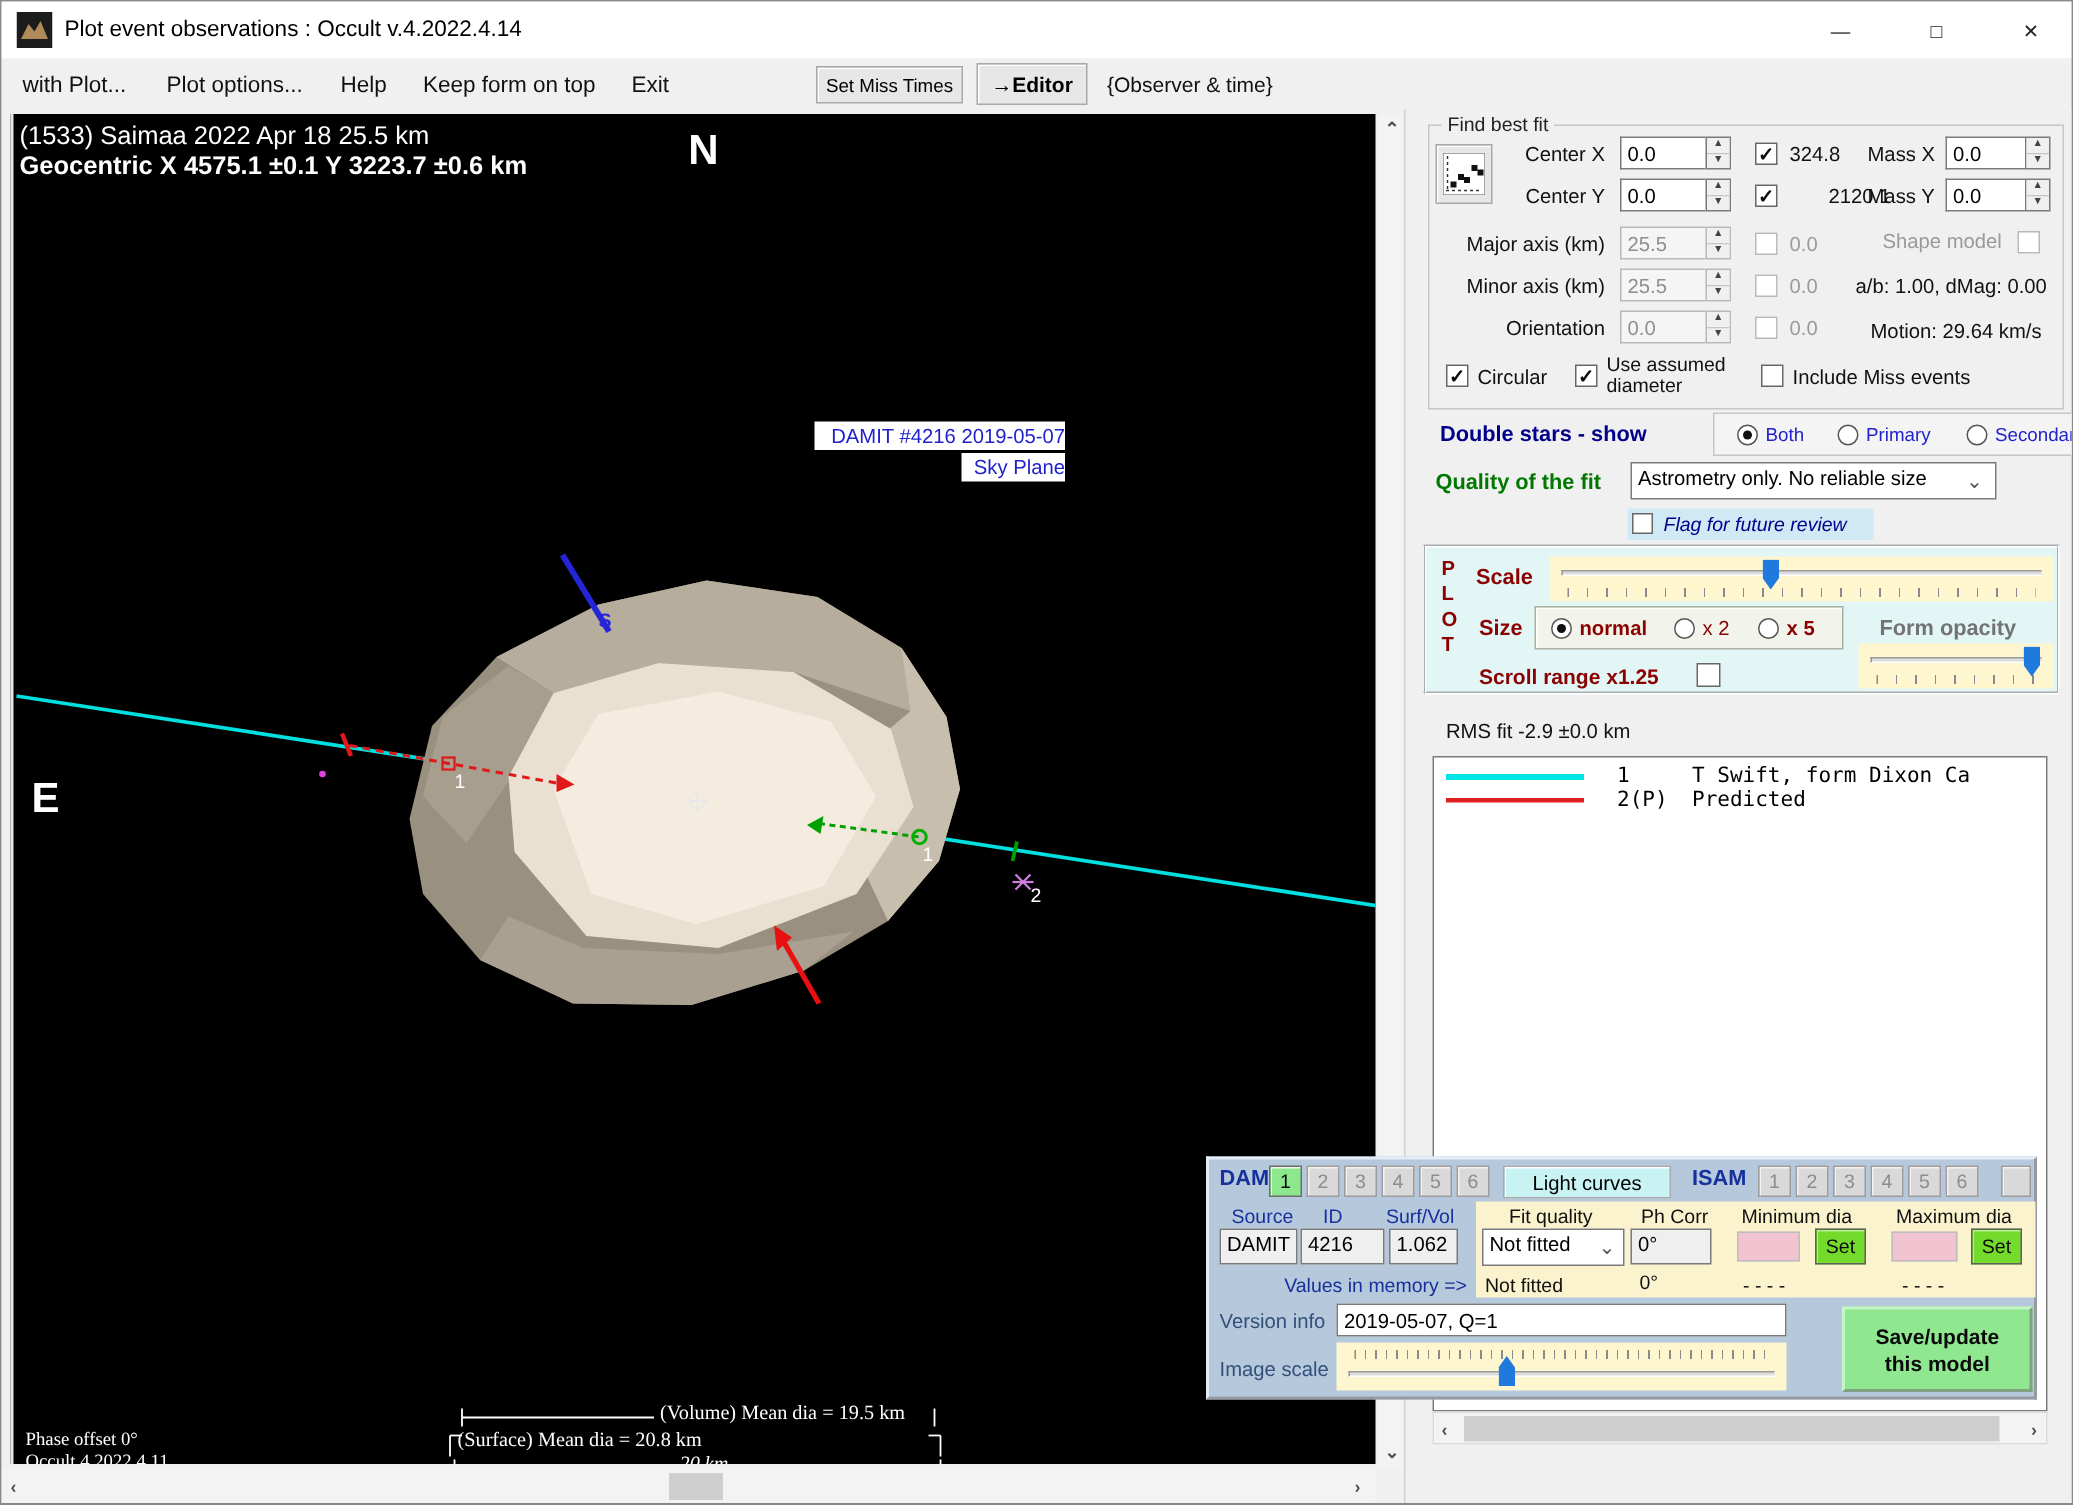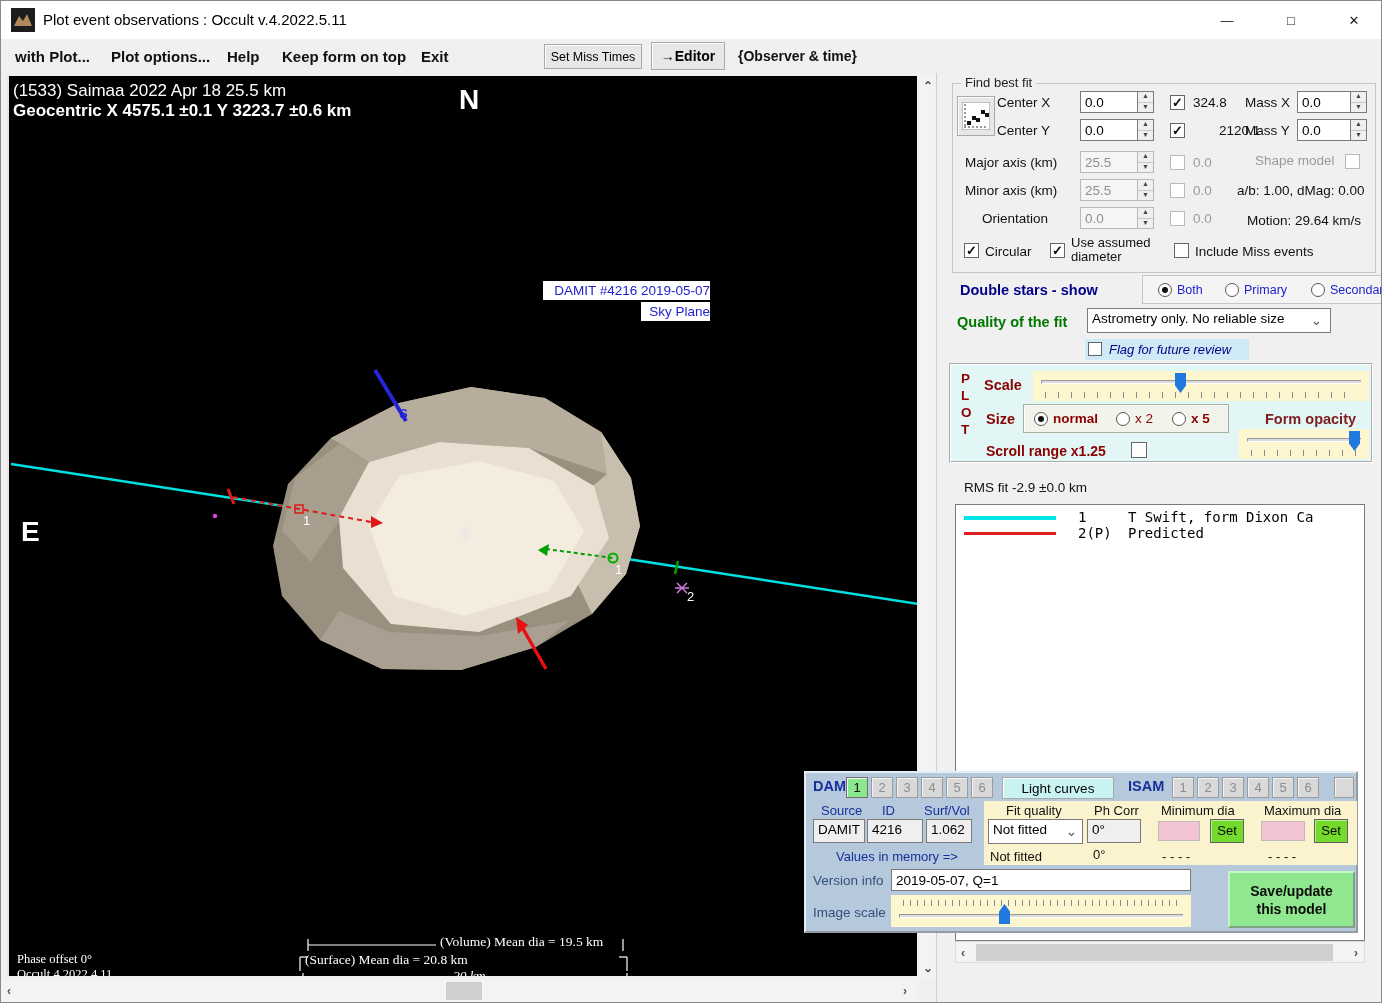--- a/index.html
+++ b/index.html
@@ -9,39 +9,39 @@
   .abs { position:absolute; }
 
   
   .titlebar { position:absolute; left:0; top:0; width:100%; height:38px; background:#ffffff; }
   .title-text { position:absolute; left:42px; top:10px; font-size:15px; color:#000; white-space:nowrap; }
   .app-icon { position:absolute; left:10px; top:7px; width:24px; height:24px; }
   .win-btn { position:absolute; top:0; width:46px; height:38px; display:flex; align-items:center;
              justify-content:center; font-size:13px; color:#222; cursor:default; }
   .menubar { position:absolute; left:0; top:38px; width:100%; height:34px; background:#f0f0f0; }
   .menu-item { position:absolute; top:0; height:34px; display:flex; align-items:center;
-               font-size:15px; color:#111; padding:0 4px; white-space:nowrap;font-weight:bold; }
+               font-size:15px; color:#111; padding:0 4px; white-space:nowrap; }
   .btn { background:#e7e7e7; border:1px solid #a9a9a9; box-shadow:inset 1px 1px 0 #ffffff;
          display:flex; align-items:center; justify-content:center; white-space:nowrap; }
 
   
   .plot-frame { position:absolute; left:0; top:72px; width:918px; height:905px; background:#f0f0f0; }
   .plot-black { position:absolute; left:6px; top:3px; width:910px; height:900px; background:#000;
                 border-left:2px solid #e6e6e6; overflow:hidden; }
   .plot-txt { position:absolute; color:#fff; white-space:nowrap; }
   .plot-serif { font-family:"Liberation Serif",serif; font-size:13.5px; }
   .lblbox { position:absolute; background:#fff; color:#2222cc; font-size:13.5px;
             text-align:right; line-height:19px; }
 
   
   .groupbox { position:absolute; border:1px solid #c6c6c6; }
   .gb-label { position:absolute; top:-9px; left:8px; background:#f0f0f0; padding:0 4px;
               font-size:13px; color:#222; white-space:nowrap; }
   .lbl { position:absolute; font-size:13.5px; color:#111; white-space:nowrap; }
-  .right { text-align:left; }
+  .right { text-align:right; }
   .gray { color:#9a9a9a; }
   .field { position:absolute; background:#fff; border:1px solid #7a7a7a; font-size:13.5px;
            padding:2px 4px; font-family:"Liberation Sans",sans-serif; }
   input.field { outline:none; }
   .spin { position:absolute; display:flex; }
   .spin .sf { flex:1; background:#fff; border:1px solid #7a7a7a; border-right:none;
               font-size:13.5px; padding:2px 4px; font-family:"Liberation Sans",sans-serif; width:100%; outline:none; }
   .spin.dis .sf { background:#f5f5f5; color:#8f8f8f; border-color:#b9b9b9; }
   .spin .arrows { width:17px; border:1px solid #7a7a7a; display:flex; flex-direction:column; background:#f0f0f0; }
   .spin.dis .arrows { border-color:#b9b9b9; }
@@ -64,21 +64,21 @@
 
   
   .sb { position:absolute; background:#f3f3f3; }
   .sb .arr { position:absolute; color:#505050; font-size:12px; line-height:1; font-weight:bold; }
   .sb .th { position:absolute; background:#cfcfcf; }
 
   
   .navy { color:#16309c; }
   .navy2 { color:#00008b; }
   .maroon { color:#8b0000; }
-  .purple { color:#7f1d1d;margin-left:12px; }
+  .purple { color:#737373; }
   .green-t { color:#007800; }
   .blue-t { color:#2222cc; }
 
   
   .legend { position:absolute; background:#fff; border:1px solid #7a7a7a;
             font-family:"DejaVu Sans Mono",monospace; font-size:14px; color:#000; }
   .legend .swatch { position:absolute; left:8px; width:92px; }
   .legend .num { position:absolute; left:122px; white-space:pre; }
   .legend .nm  { position:absolute; left:172px; white-space:pre; }
 
@@ -99,21 +99,21 @@
 </head>
 <body>
 
 <div id="app">
 
   <div class="titlebar">
     <svg class="app-icon" viewBox="0 0 24 24">
       <rect x="0" y="0" width="24" height="24" fill="#1c1c1c"></rect>
       <path d="M3 18 L8 8 L12 13 L16 6 L21 18 Z" fill="#b08a5a"></path>
     </svg>
-    <div class="title-text">Plot event observations : Occult v.4.2022.5.11</div>
+    <div class="title-text">Plot event observations : Occult v.4.2022.4.14</div>
     <div class="win-btn" style="left:1203px;">—</div>
     <div class="win-btn" style="left:1267px;">□</div>
     <div class="win-btn" style="left:1330px;">✕</div>
   </div>
 
   <div class="menubar">
     <div class="menu-item" style="left:10px;">with Plot...</div>
     <div class="menu-item" style="left:106px;">Plot options...</div>
     <div class="menu-item" style="left:222px;">Help</div>
     <div class="menu-item" style="left:277px;">Keep form on top</div>

